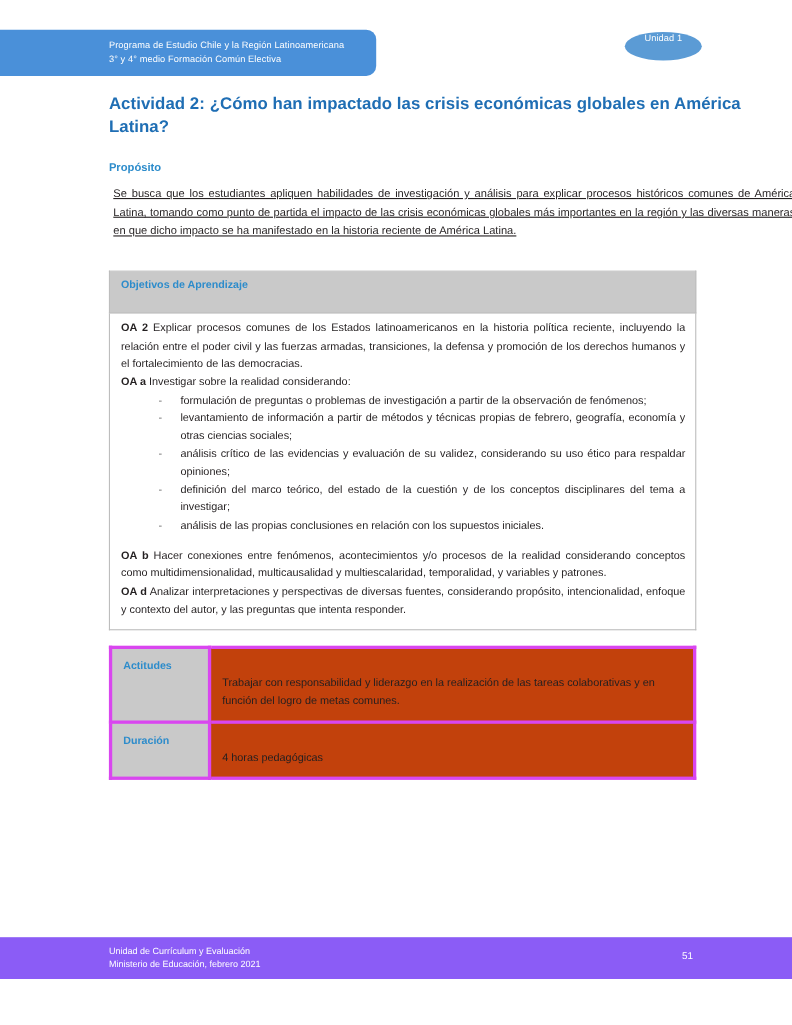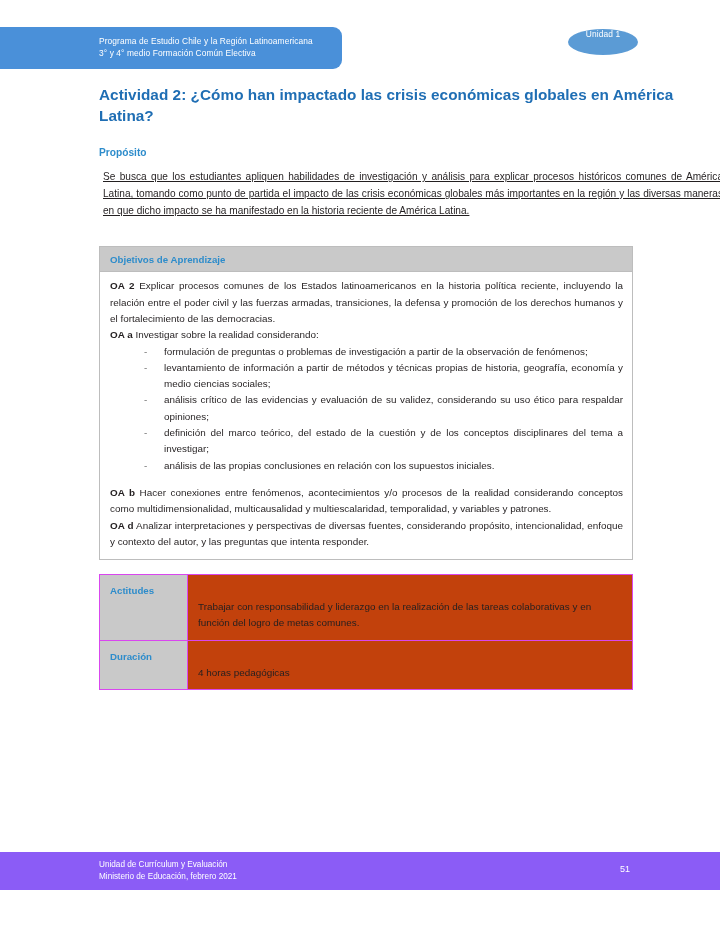--- a/index.html
+++ b/index.html
@@ -92,21 +92,21 @@
   }
 
   
   .oa-table {
     margin-top: 27px;
     width: 534px;
     border-collapse: collapse;
   }
   .oa-header-row td {
     background: #c9c9c9;
-    padding: 6px 9px 5px 10px;
+    padding: 6px 9px 18px 10px;
     border: 1px solid #bdbdbd;
   }
   .oa-header-label {
     color: #2d8ccb;
     font-size: 9.7px;
     font-weight: bold;
     line-height: 13px;
   }
   .oa-body-cell {
     background: #ffffff;
@@ -153,21 +153,21 @@
     color: #6d6d6d;
   }
 
   
   .info-table {
     margin-top: 14px;
     width: 534px;
     border-collapse: collapse;
   }
   .info-table td {
-    border: 1px solid #d946ef;
+    border: 3px solid #d946ef;
     vertical-align: top;
   }
   .info-label {
     background: #c9c9c9;
     width: 77px;
     color: #2d8ccb;
     font-size: 9.7px;
     font-weight: bold;
     padding: 9px 0 9px 10px;
     line-height: 14px;
@@ -236,21 +236,21 @@
       </tr>
       <tr>
         <td class="oa-body-cell">
 
           <p class="oa-para"><span class="oa-tag">OA 2</span><span> Explicar procesos comunes de los Estados latinoamericanos en la historia política reciente, incluyendo la relación entre el poder civil y las fuerzas armadas, transiciones, la defensa y promoción de los derechos humanos y el fortalecimiento de las democracias.</span></p>
 
           <p class="oa-para tight"><span class="oa-tag">OA a</span><span> Investigar sobre la realidad considerando:</span></p>
 
           <ul class="oa-list">
             <li><span class="dash">-</span><span>formulación de preguntas o problemas de investigación a partir de la observación de fenómenos;</span></li>
-            <li><span class="dash">-</span><span>levantamiento de información a partir de métodos y técnicas propias de historia, geografía, economía y medio ciencias sociales;</span></li>
+            <li><span class="dash">-</span><span>levantamiento de información a partir de métodos y técnicas propias de febrero, geografía, economía y otras ciencias sociales;</span></li>
             <li><span class="dash">-</span><span>análisis crítico de las evidencias y evaluación de su validez, considerando su uso ético para respaldar opiniones;</span></li>
             <li><span class="dash">-</span><span>definición del marco teórico, del estado de la cuestión y de los conceptos disciplinares del tema a investigar;</span></li>
             <li><span class="dash">-</span><span>análisis de las propias conclusiones en relación con los supuestos iniciales.</span></li>
           </ul>
 
           <p class="oa-para oa-spaced"><span class="oa-tag">OA b</span><span> Hacer conexiones entre fenómenos, acontecimientos y/o procesos de la realidad considerando conceptos como multidimensionalidad, multicausalidad y multiescalaridad, temporalidad, y variables y patrones.</span></p>
 
           <p class="oa-para tight"><span class="oa-tag">OA d</span><span> Analizar interpretaciones y perspectivas de diversas fuentes, considerando propósito, intencionalidad, enfoque y contexto del autor, y las preguntas que intenta responder.</span></p>
 
         </td>

